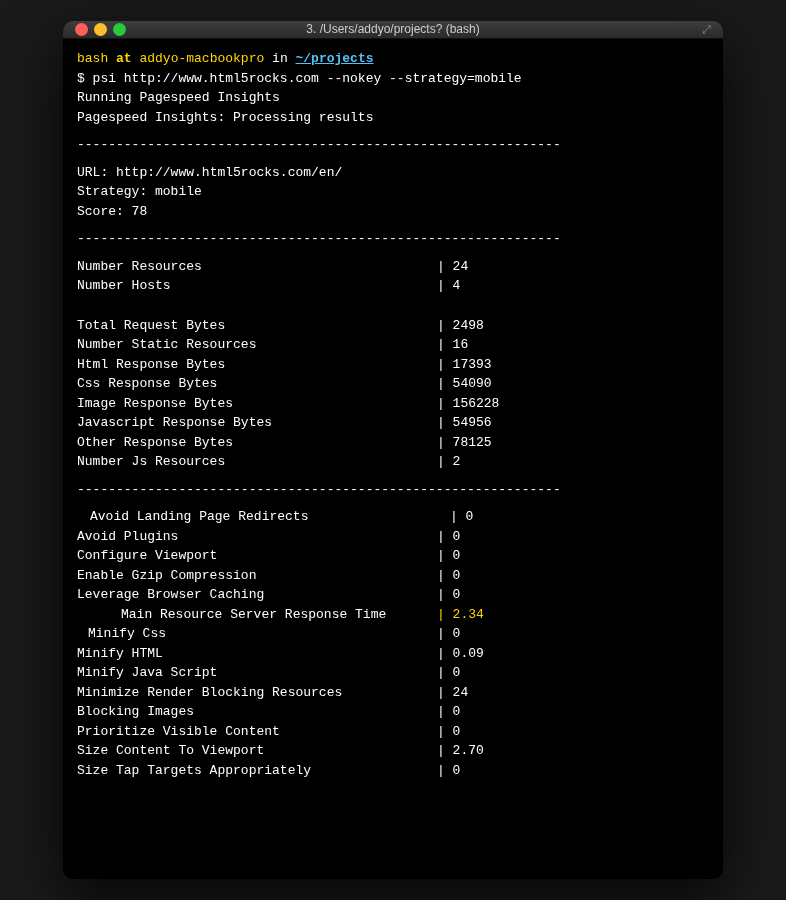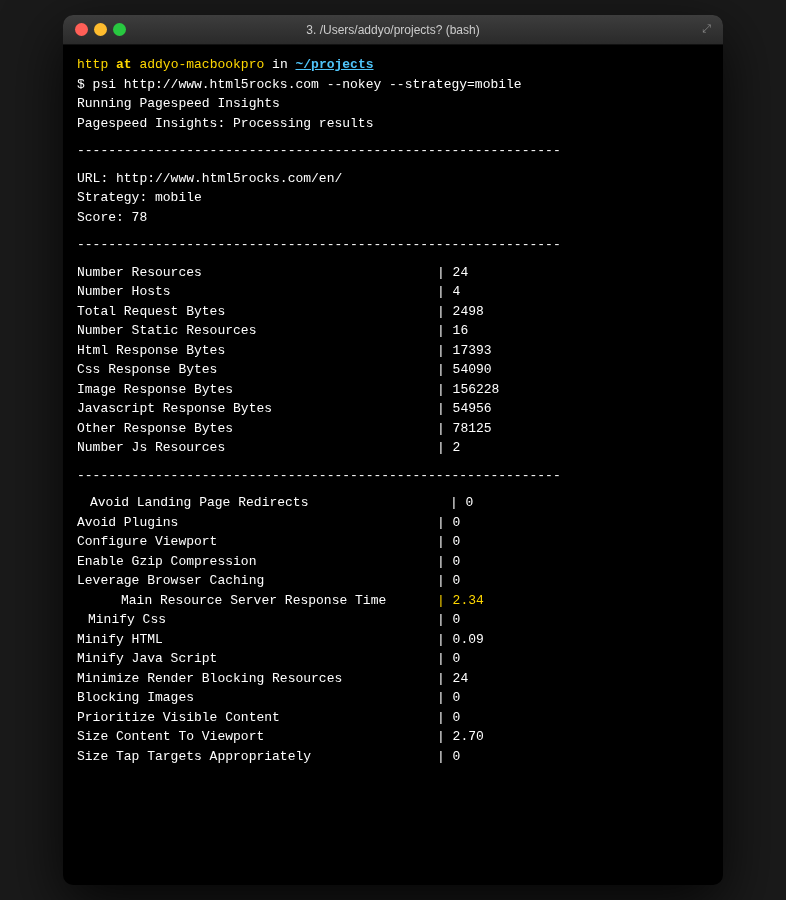--- a/index.html
+++ b/index.html
@@ -13,23 +13,23 @@
     }
     .window {
       width: 660px;
       background: #000;
       border-radius: 10px;
       box-shadow: 0 20px 60px rgba(0,0,0,0.8);
       overflow: hidden;
     }
     .titlebar {
       background: linear-gradient(to bottom, #3d3d3d, #2a2a2a);
-      padding: 8px 12px;
+      padding: 2px 12px;
       display: flex;
-      align-items: flex-start;
+      align-items: flex-end;
       position: relative;
       border-bottom: 1px solid #111;
     }
     .traffic-lights {
       display: flex;
       gap: 6px;
     }
     .traffic-light {
       width: 13px;
       height: 13px;
@@ -77,21 +77,21 @@
     <div class="traffic-lights">
       <div class="traffic-light tl-close"></div>
       <div class="traffic-light tl-min"></div>
       <div class="traffic-light tl-max"></div>
     </div>
     <span class="title-text">3. /Users/addyo/projects? (bash)</span>
     <span class="expand-icon">⤢</span>
   </div>
   <div class="terminal">
     <div class="prompt-line">
-      <span class="prompt-user">http</span>
+      <span class="prompt-user">bash</span>
       <span class="prompt-at"> at </span>
       <span class="prompt-host">addyo-macbookpro</span>
       <span class="prompt-in"> in </span>
       <span class="prompt-dir">~/projects</span>
     </div>
     <div class="cmd">$ psi http://www.html5rocks.com --nokey --strategy=mobile</div>
     <div class="output">Running Pagespeed Insights</div>
     <div class="output">Pagespeed Insights: Processing results</div>
     <div class="blank"></div>
     <div class="separator">--------------------------------------------------------------</div>
@@ -107,21 +107,21 @@
     <div class="output">
       <span>Score:    </span>
       <span>78</span>
     </div>
     <div class="blank"></div>
     <div class="separator">--------------------------------------------------------------</div>
     <div class="blank"></div>
     <div id="stats-container">
         <div style="color: rgb(255, 255, 255); font-family: &quot;Courier New&quot;, Courier, monospace; font-size: 13px; line-height: 1.5;"><span style="display: inline-block; width: 360px;">Number Resources</span><span>| 24</span></div>
         <div style="color: rgb(255, 255, 255); font-family: &quot;Courier New&quot;, Courier, monospace; font-size: 13px; line-height: 1.5;"><span style="display: inline-block; width: 360px;">Number Hosts</span><span>| 4</span></div>
-        <div style="color: rgb(255, 255, 255); font-family: &quot;Courier New&quot;, Courier, monospace; font-size: 13px; line-height: 1.5;"><span style="display: inline-block; width: 360px;">Total Request Bytes</span><span>| 2498</span></div>
+        <div style="color: rgb(255, 255, 255); font-family: &quot;Courier New&quot;, Courier, monospace; font-size: 13px; line-height: 1.5;"><span style="display: inline-block; width: 360px; margin-top: 20px;">Total Request Bytes</span><span>| 2498</span></div>
         <div style="color: rgb(255, 255, 255); font-family: &quot;Courier New&quot;, Courier, monospace; font-size: 13px; line-height: 1.5;"><span style="display: inline-block; width: 360px;">Number Static Resources</span><span>| 16</span></div>
         <div style="color: rgb(255, 255, 255); font-family: &quot;Courier New&quot;, Courier, monospace; font-size: 13px; line-height: 1.5;"><span style="display: inline-block; width: 360px;">Html Response Bytes</span><span>| 17393</span></div>
         <div style="color: rgb(255, 255, 255); font-family: &quot;Courier New&quot;, Courier, monospace; font-size: 13px; line-height: 1.5;"><span style="display: inline-block; width: 360px;">Css Response Bytes</span><span>| 54090</span></div>
         <div style="color: rgb(255, 255, 255); font-family: &quot;Courier New&quot;, Courier, monospace; font-size: 13px; line-height: 1.5;"><span style="display: inline-block; width: 360px;">Image Response Bytes</span><span>| 156228</span></div>
         <div style="color: rgb(255, 255, 255); font-family: &quot;Courier New&quot;, Courier, monospace; font-size: 13px; line-height: 1.5;"><span style="display: inline-block; width: 360px;">Javascript Response Bytes</span><span>| 54956</span></div>
         <div style="color: rgb(255, 255, 255); font-family: &quot;Courier New&quot;, Courier, monospace; font-size: 13px; line-height: 1.5;"><span style="display: inline-block; width: 360px;">Other Response Bytes</span><span>| 78125</span></div>
         <div style="color: rgb(255, 255, 255); font-family: &quot;Courier New&quot;, Courier, monospace; font-size: 13px; line-height: 1.5;"><span style="display: inline-block; width: 360px;">Number Js Resources</span><span>| 2</span></div>
       </div>
     <div class="blank"></div>
     <div class="separator">--------------------------------------------------------------</div>

